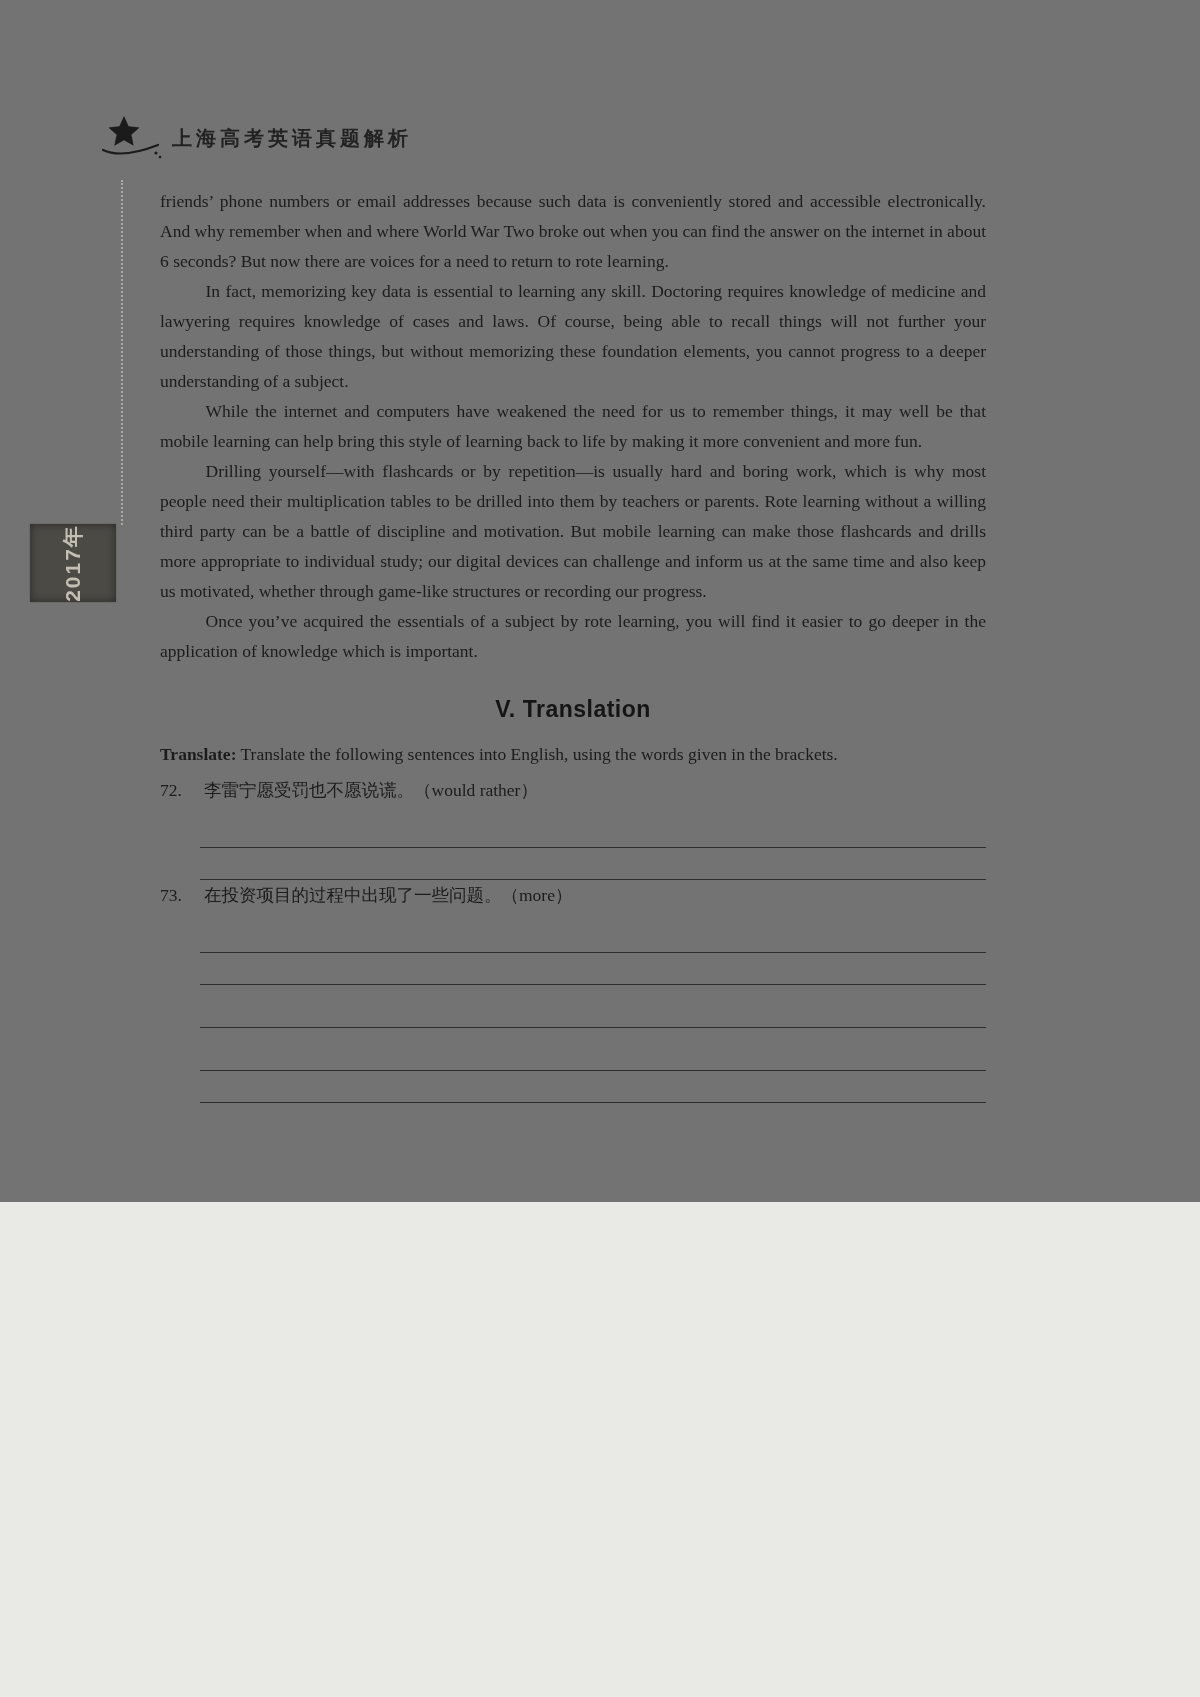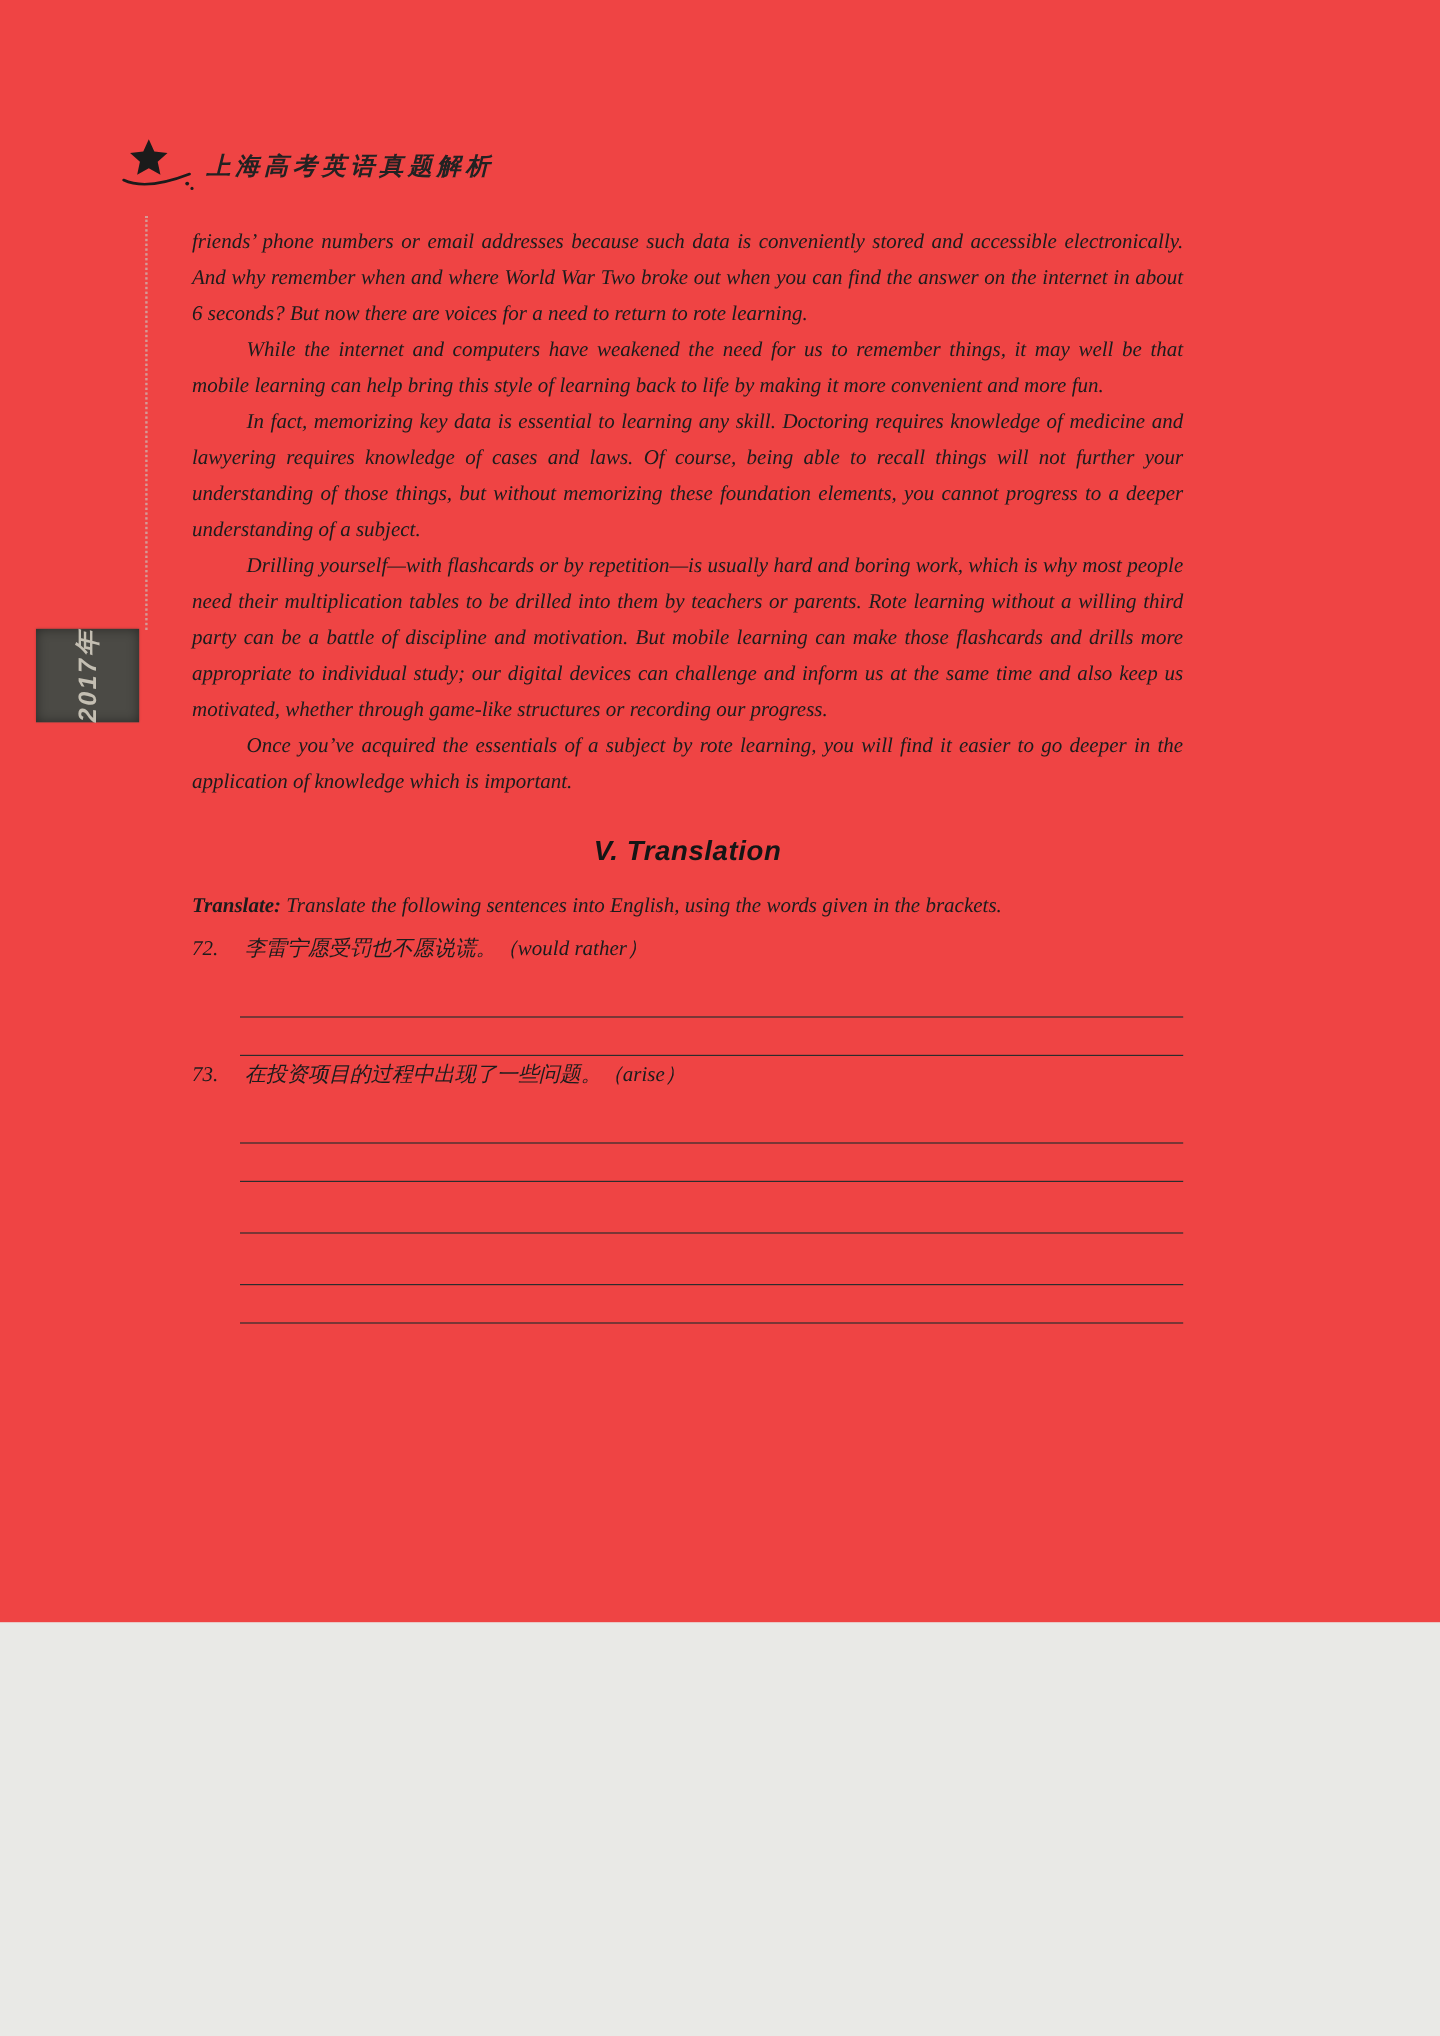--- a/index.html
+++ b/index.html
@@ -2,27 +2,26 @@
 <html><head>
 <meta charset="utf-8">
 <style>
   * { box-sizing: border-box; }
   html, body { margin: 0; padding: 0; }
   body { background: #e9e9e6; }
 
   .page {
     position: relative;
     width: 1200px;
-    height: 1352px;
+    height: 1202px;
     margin: 0 auto;
-    background: #ef4444;
+    background: #737373;
     overflow: hidden;
     font-family: "Liberation Serif", serif;
     color: #1c1c1c;
-    font-style: italic;
   }
 
   
   .header {
     position: absolute;
     top: 112px;
     left: 100px;
     display: flex;
     align-items: flex-end;
   }
@@ -152,42 +151,42 @@
 
   <div class="margin-artifact"></div>
 
   <div class="stamp">
     <span>2017年</span>
   </div>
 
   <div class="main">
 
     <p class="para">friends’ phone numbers or email addresses because such data is conveniently stored and accessible electronically. And why remember when and where World War Two broke out when you can find the answer on the internet in about 6 seconds? But now there are voices for a need to return to rote learning.</p>
+    <p class="para indent">In fact, memorizing key data is essential to learning any skill. Doctoring requires knowledge of medicine and lawyering requires knowledge of cases and laws. Of course, being able to recall things will not further your understanding of those things, but without memorizing these foundation elements, you cannot progress to a deeper understanding of a subject.</p>
     <p class="para indent">While the internet and computers have weakened the need for us to remember things, it may well be that mobile learning can help bring this style of learning back to life by making it more convenient and more fun.</p>
-    <p class="para indent">In fact, memorizing key data is essential to learning any skill. Doctoring requires knowledge of medicine and lawyering requires knowledge of cases and laws. Of course, being able to recall things will not further your understanding of those things, but without memorizing these foundation elements, you cannot progress to a deeper understanding of a subject.</p>
     <p class="para indent">Drilling yourself—with flashcards or by repetition—is usually hard and boring work, which is why most people need their multiplication tables to be drilled into them by teachers or parents. Rote learning without a willing third party can be a battle of discipline and motivation. But mobile learning can make those flashcards and drills more appropriate to individual study; our digital devices can challenge and inform us at the same time and also keep us motivated, whether through game-like structures or recording our progress.</p>
     <p class="para indent">Once you’ve acquired the essentials of a subject by rote learning, you will find it easier to go deeper in the application of knowledge which is important.</p>
 
     <h2 class="t-heading">V. Translation</h2>
 
     <p class="directions"><span class="dlabel">Translate:</span>
       <span>Translate the following sentences into English, using the words given in the brackets.</span></p>
 
     <div class="titem">
       <span class="tnum">72.</span>
       <span class="ttext">李雷宁愿受罚也不愿说谎。（would rather）</span>
     </div>
     <div class="lines">
       <div class="answer-line"></div>
       <div class="answer-line"></div>
     </div>
 
     <div class="titem">
       <span class="tnum">73.</span>
-      <span class="ttext">在投资项目的过程中出现了一些问题。（arise）</span>
+      <span class="ttext">在投资项目的过程中出现了一些问题。（more）</span>
     </div>
     <div class="lines">
       <div class="answer-line"></div>
       <div class="answer-line"></div>
     </div>
 
     <div class="lines">
       <div class="answer-line"></div>
     </div>
 

